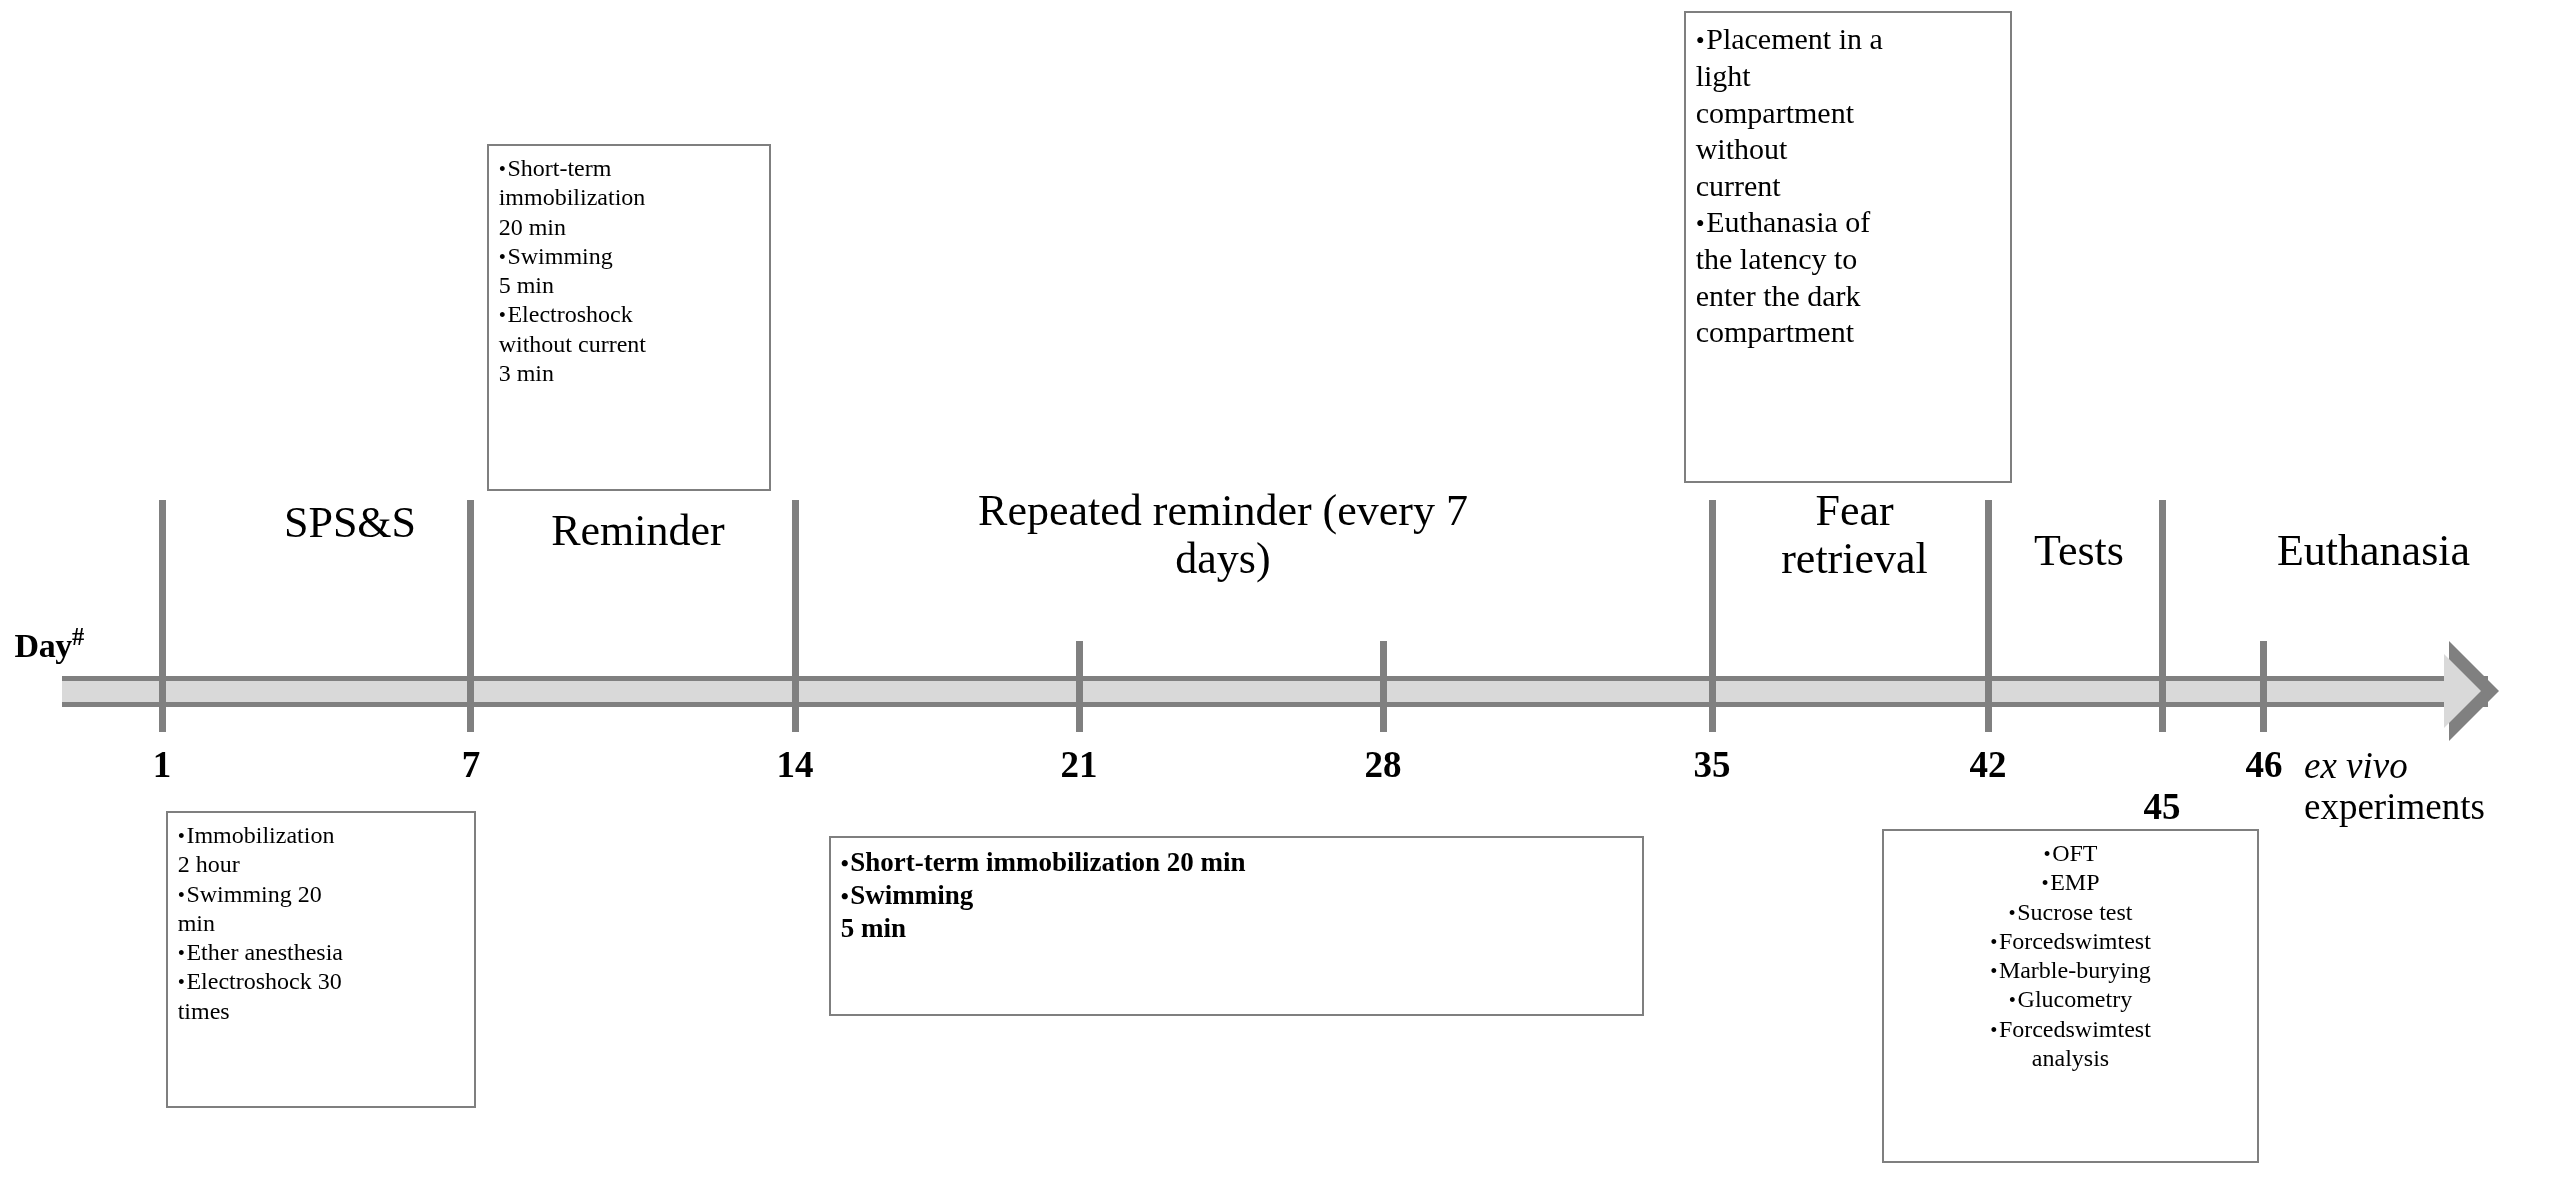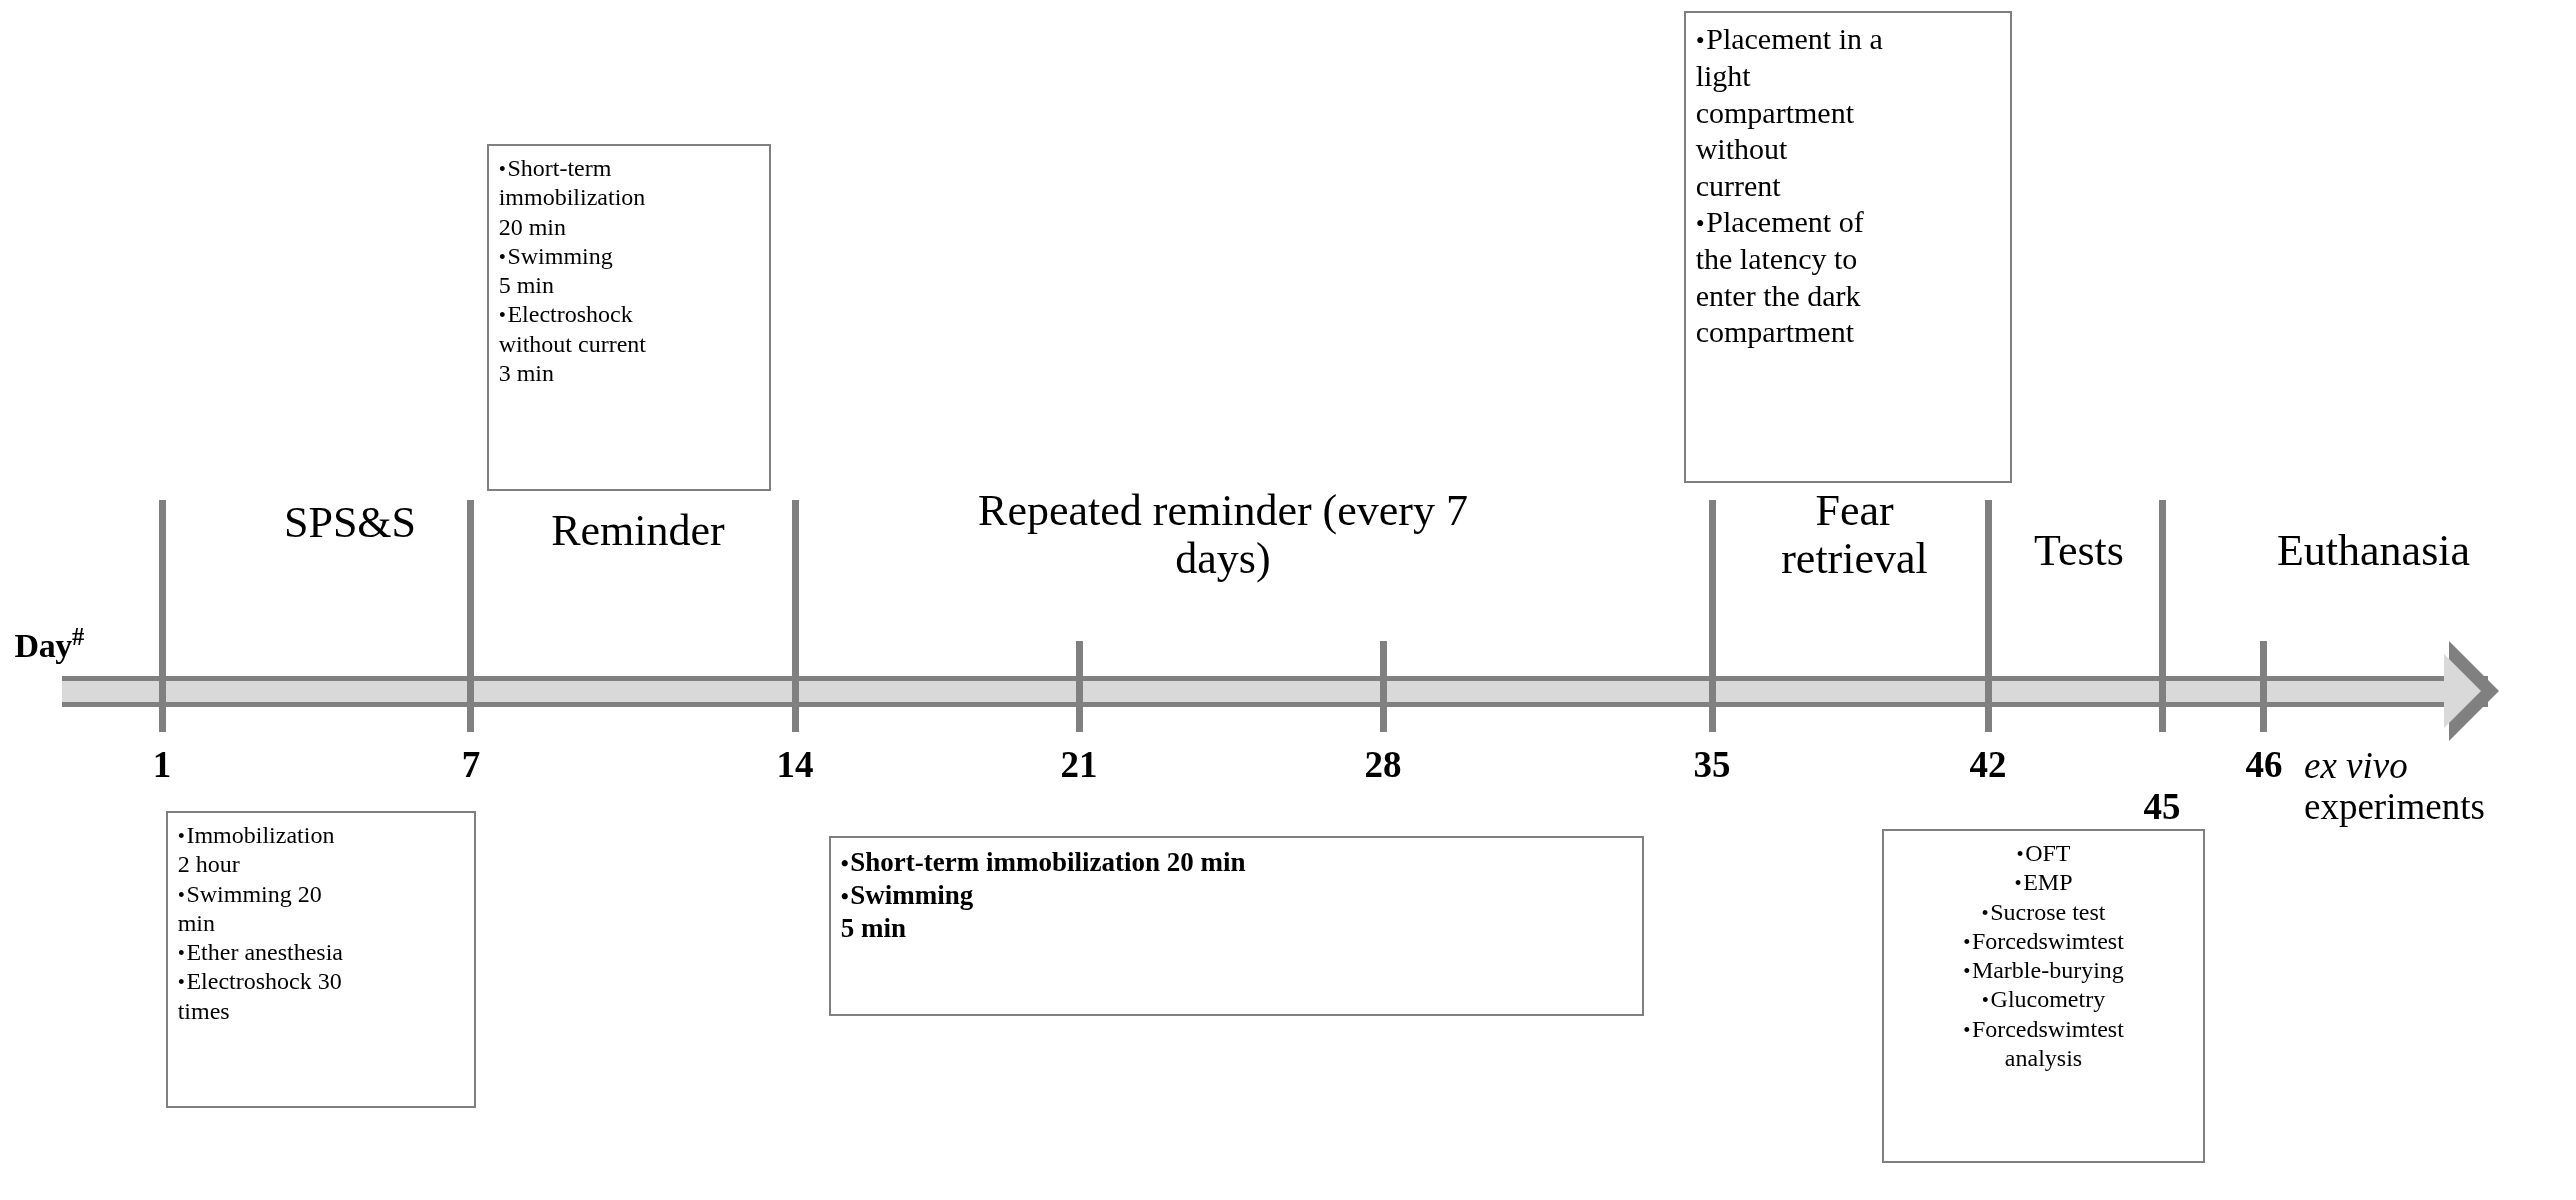--- a/index.html
+++ b/index.html
@@ -192,21 +192,21 @@
           <li>3 min</li>
         </ul>
       </div>
       <div class="box box-fear" style="left: 1684px; top: 11.4px; width: 328px; height: 472px;">
         <ul>
           <li class="bullet">Placement in a</li>
           <li>light</li>
           <li>compartment</li>
           <li>without</li>
           <li>current</li>
-          <li class="bullet">Placement of</li>
+          <li class="bullet">Euthanasia of</li>
           <li>the latency to</li>
           <li>enter the dark</li>
           <li>compartment</li>
         </ul>
       </div>
       <div class="box box-small" style="left: 166px; top: 811px; width: 310px; height: 297px;">
         <ul>
           <li class="bullet">Immobilization</li>
           <li>2 hour</li>
           <li class="bullet">Swimming 20</li>
@@ -216,21 +216,21 @@
           <li>times</li>
         </ul>
       </div>
       <div class="box box-wide" style="left: 829px; top: 836px; width: 815px; height: 180px;">
         <ul>
           <li class="bullet">Short-term immobilization 20 min</li>
           <li class="bullet">Swimming</li>
           <li>5 min</li>
         </ul>
       </div>
-      <div class="box box-tests" style="left: 1882px; top: 829px; width: 323px; height: 334px;">
+      <div class="box box-tests" style="left: 1882px; top: 829px; width: 377px; height: 334px;">
         <ul>
           <li class="bullet">OFT</li>
           <li class="bullet">EMP</li>
           <li class="bullet">Sucrose test</li>
           <li class="bullet">Forcedswimtest</li>
           <li class="bullet">Marble-burying</li>
           <li class="bullet">Glucometry</li>
           <li class="bullet">Forcedswimtest
 analysis</li>
         </ul>

